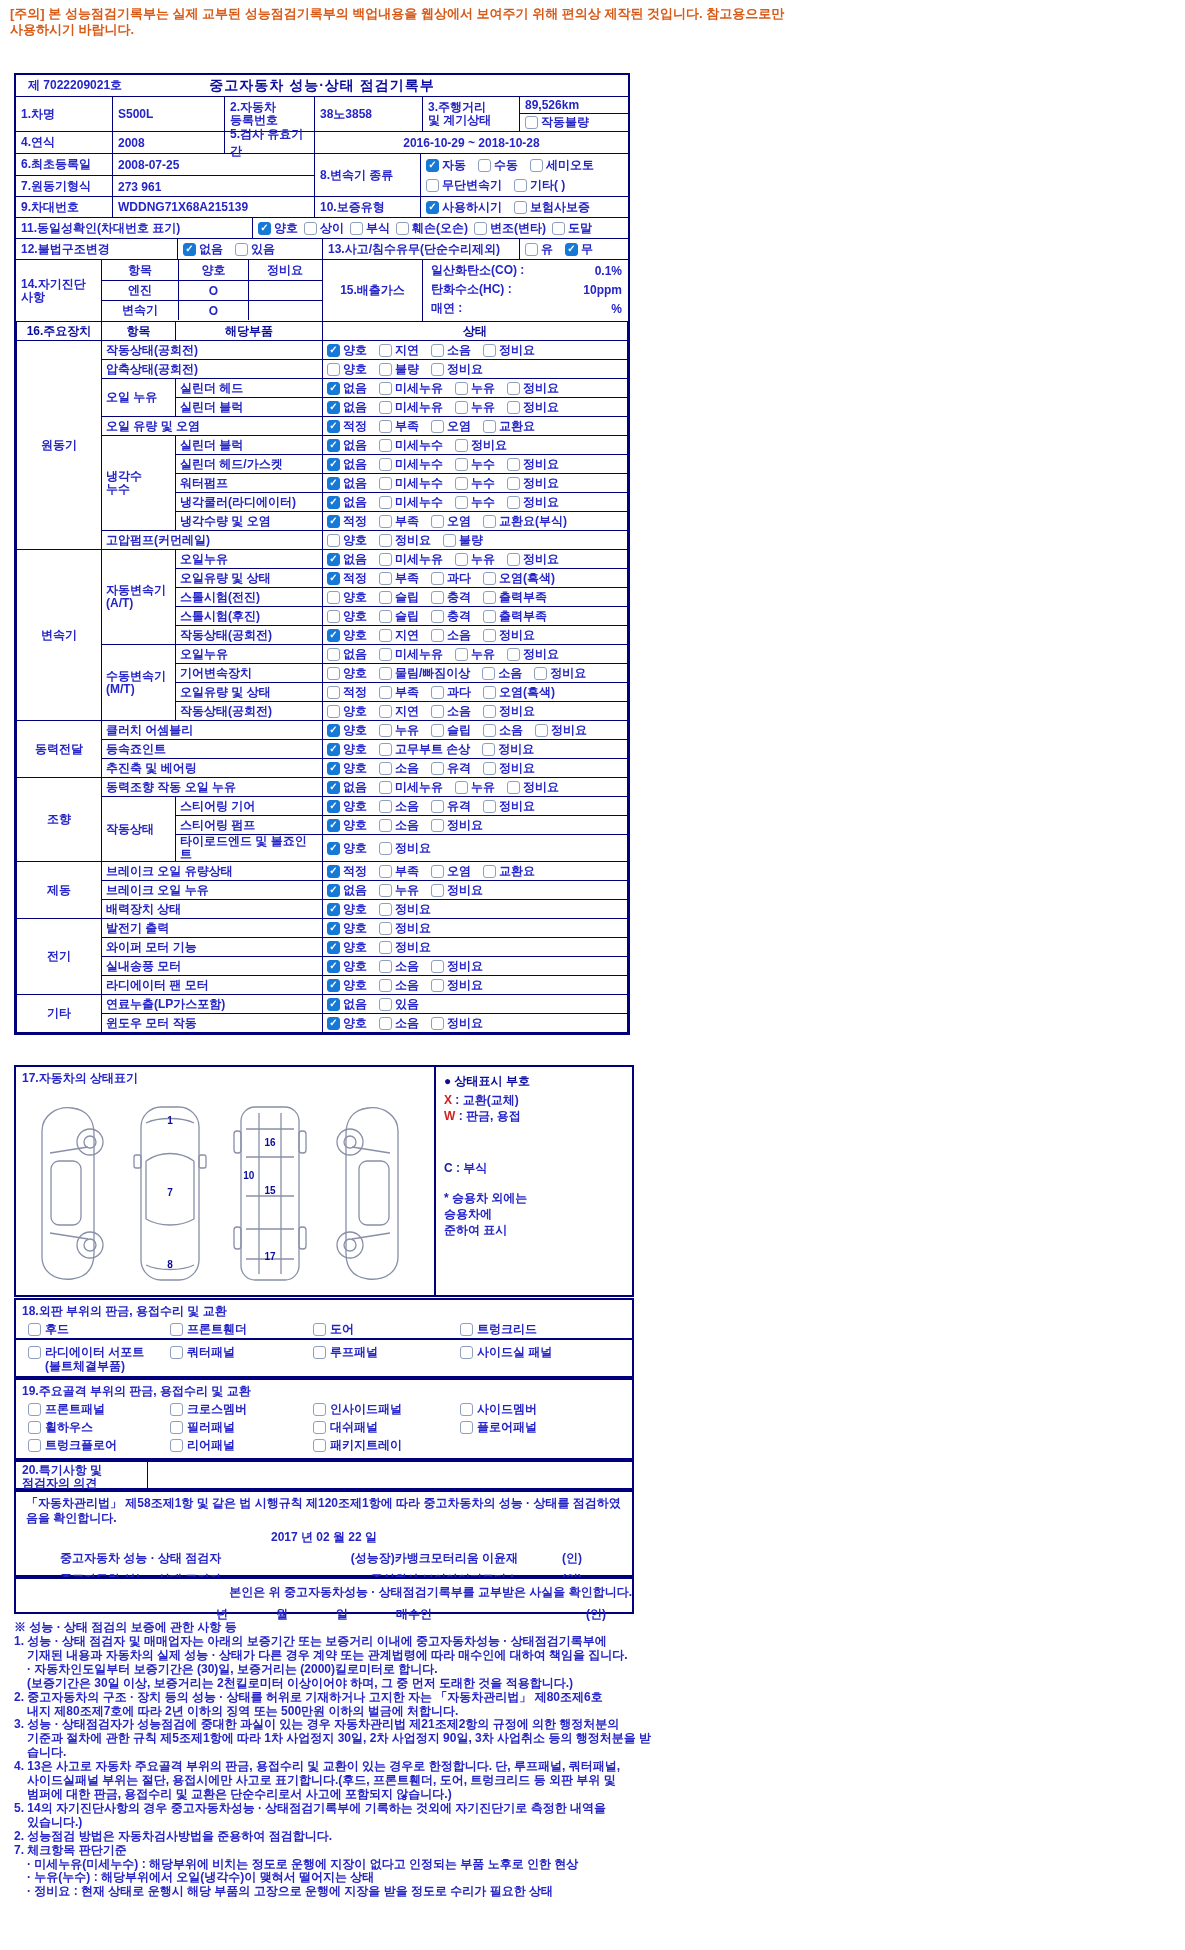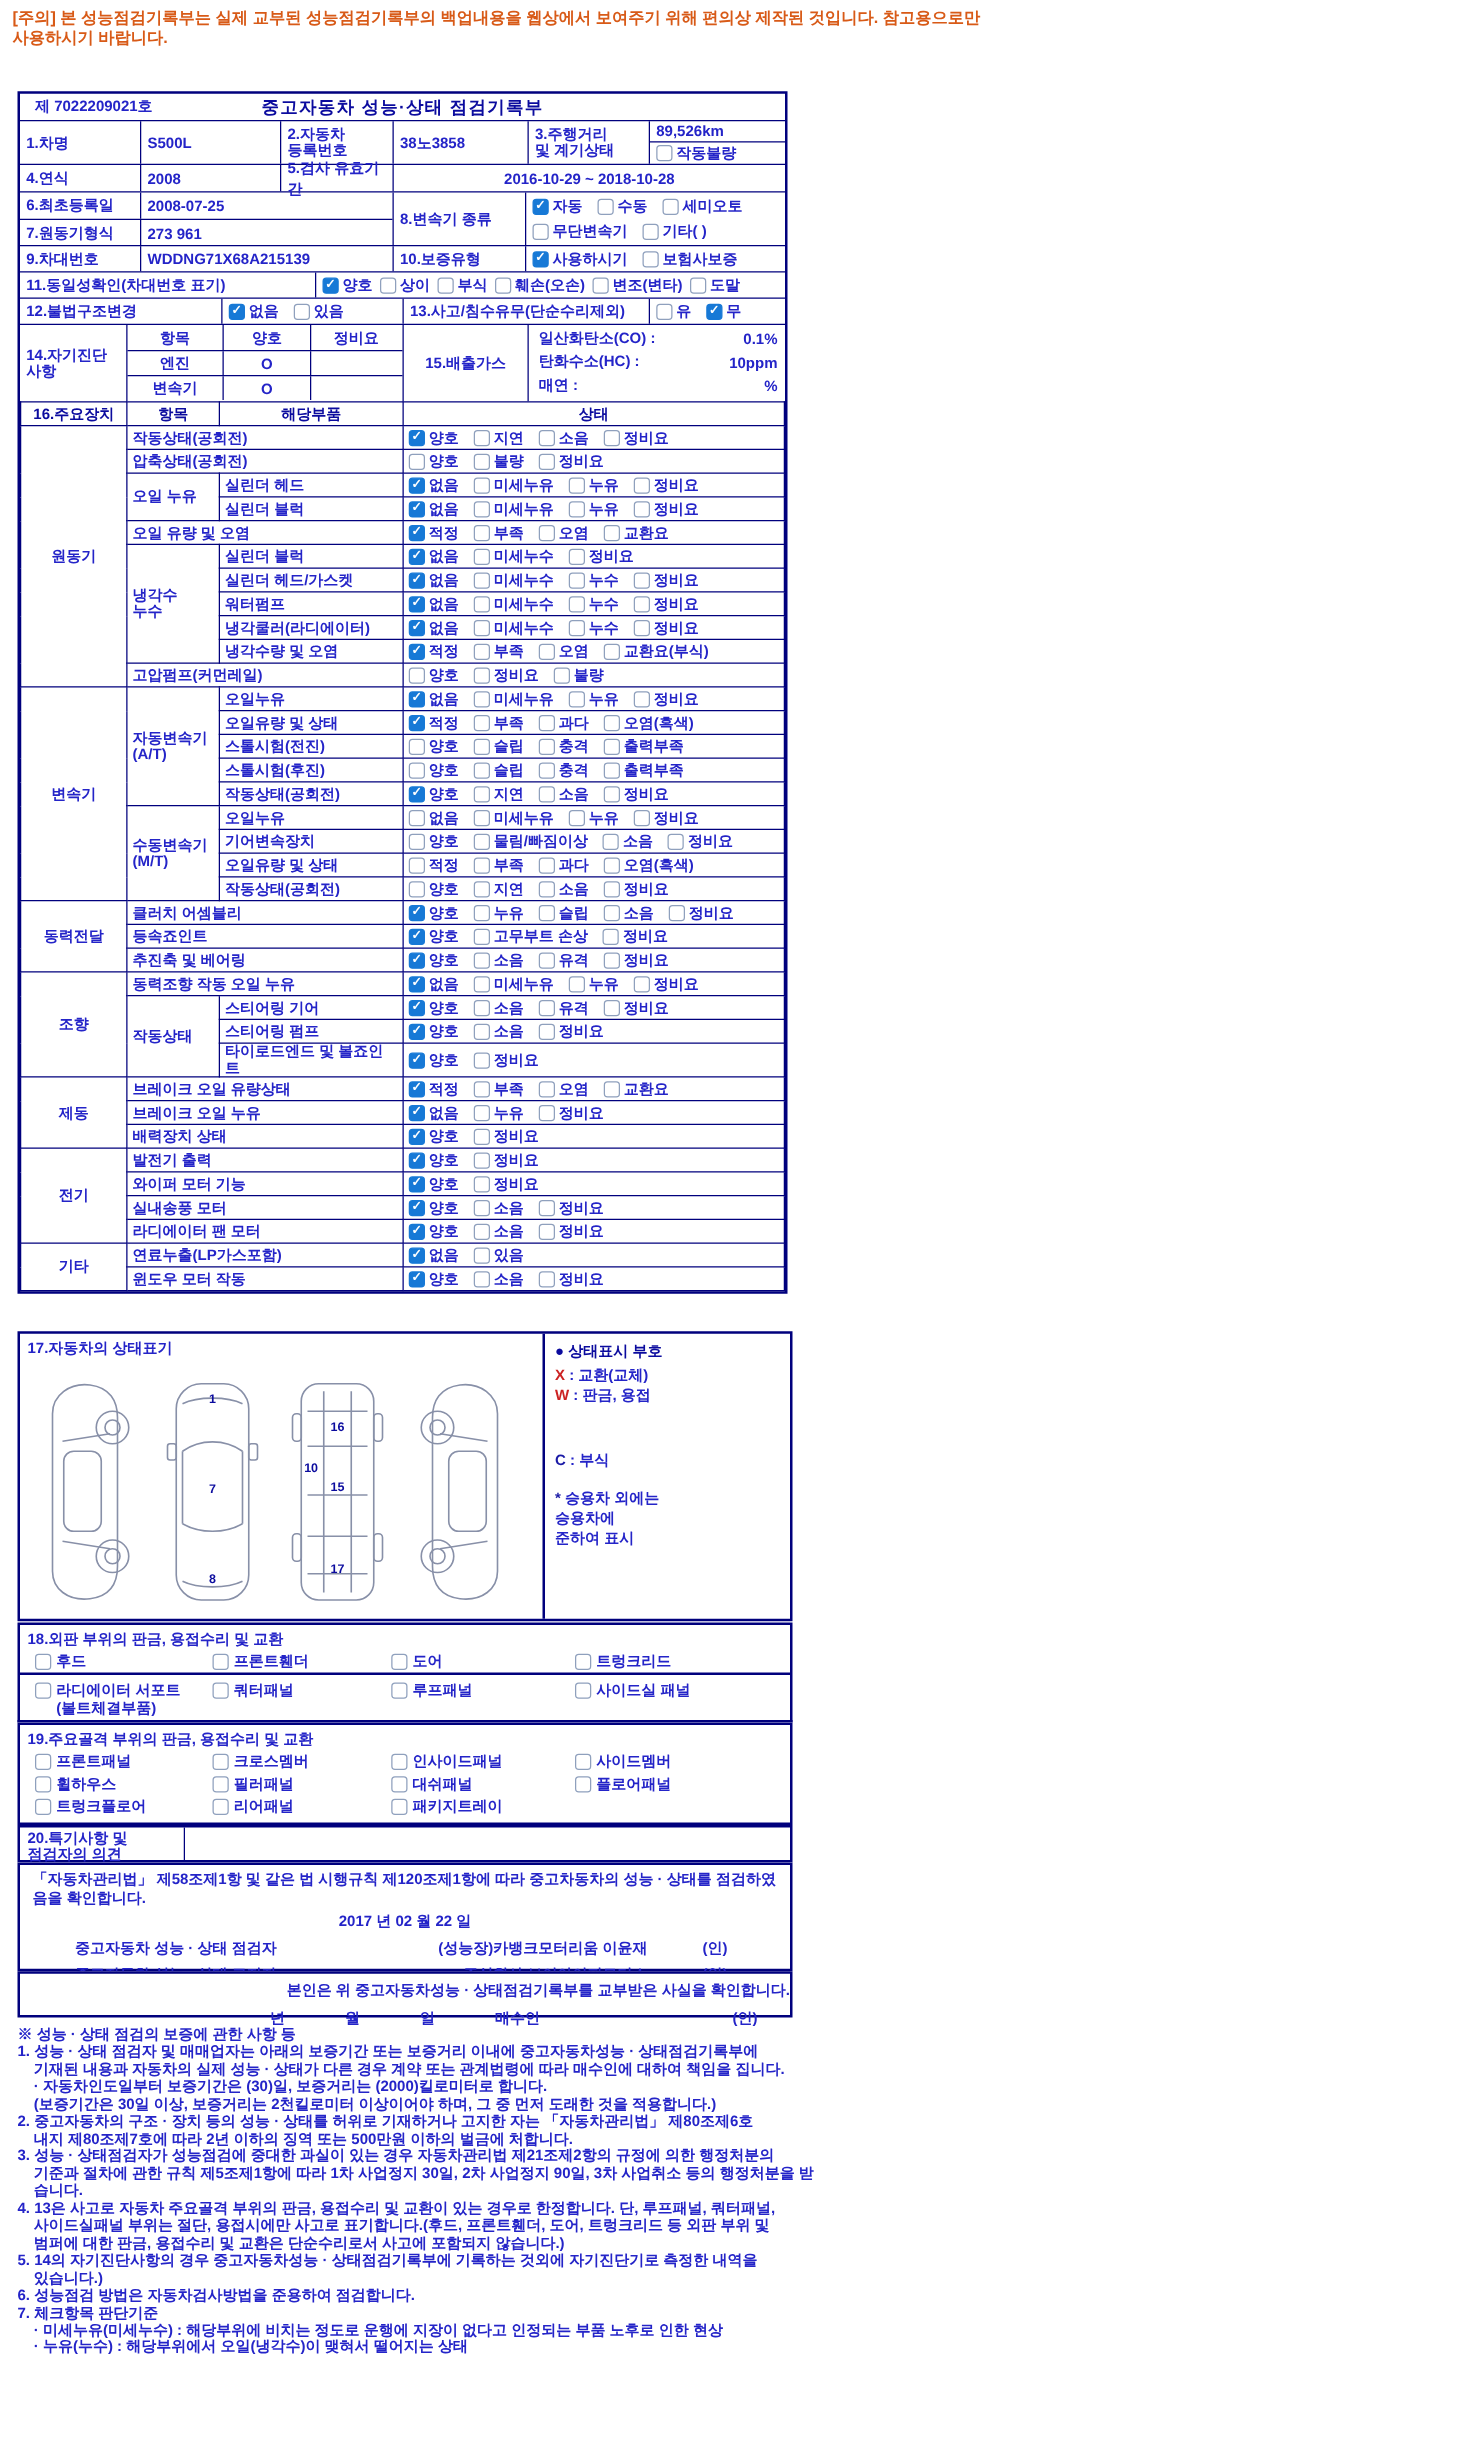--- a/index.html
+++ b/index.html
@@ -1281,20 +1281,21 @@
         <div class="nl">2. 중고자동차의 구조 · 장치 등의 성능 · 상태를 허위로 기재하거나 고지한 자는 「자동차관리법」 제80조제6호</div>
         <div class="nl ind">내지 제80조제7호에 따라 2년 이하의 징역 또는 500만원 이하의 벌금에 처합니다.</div>
         <div class="nl">3. 성능 · 상태점검자가 성능점검에 중대한 과실이 있는 경우 자동차관리법 제21조제2항의 규정에 의한 행정처분의</div>
         <div class="nl ind">기준과 절차에 관한 규칙 제5조제1항에 따라 1차 사업정지 30일, 2차 사업정지 90일, 3차 사업취소 등의 행정처분을 받</div>
         <div class="nl ind">습니다.</div>
         <div class="nl">4. 13은 사고로 자동차 주요골격 부위의 판금, 용접수리 및 교환이 있는 경우로 한정합니다. 단, 루프패널, 쿼터패널,</div>
         <div class="nl ind">사이드실패널 부위는 절단, 용접시에만 사고로 표기합니다.(후드, 프론트휀더, 도어, 트렁크리드 등 외판 부위 및</div>
         <div class="nl ind">범퍼에 대한 판금, 용접수리 및 교환은 단순수리로서 사고에 포함되지 않습니다.)</div>
         <div class="nl">5. 14의 자기진단사항의 경우 중고자동차성능 · 상태점검기록부에 기록하는 것외에 자기진단기로 측정한 내역을</div>
         <div class="nl ind">있습니다.)</div>
-        <div class="nl">6. 성능점검 방법은 자동차검사방법을 준용하여 점검합니다.</div>
+        <div class="nl">2. 성능점검 방법은 자동차검사방법을 준용하여 점검합니다.</div>
         <div class="nl">7. 체크항목 판단기준</div>
         <div class="nl ind">· 미세누유(미세누수) : 해당부위에 비치는 정도로 운행에 지장이 없다고 인정되는 부품 노후로 인한 현상</div>
         <div class="nl ind">· 누유(누수) : 해당부위에서 오일(냉각수)이 맺혀서 떨어지는 상태</div>
+        <div class="nl ind">· 정비요 : 현재 상태로 운행시 해당 부품의 고장으로 운행에 지장을 받을 정도로 수리가 필요한 상태</div>
       </div>
   </div>
 
 </div>
 
 </body></html>

